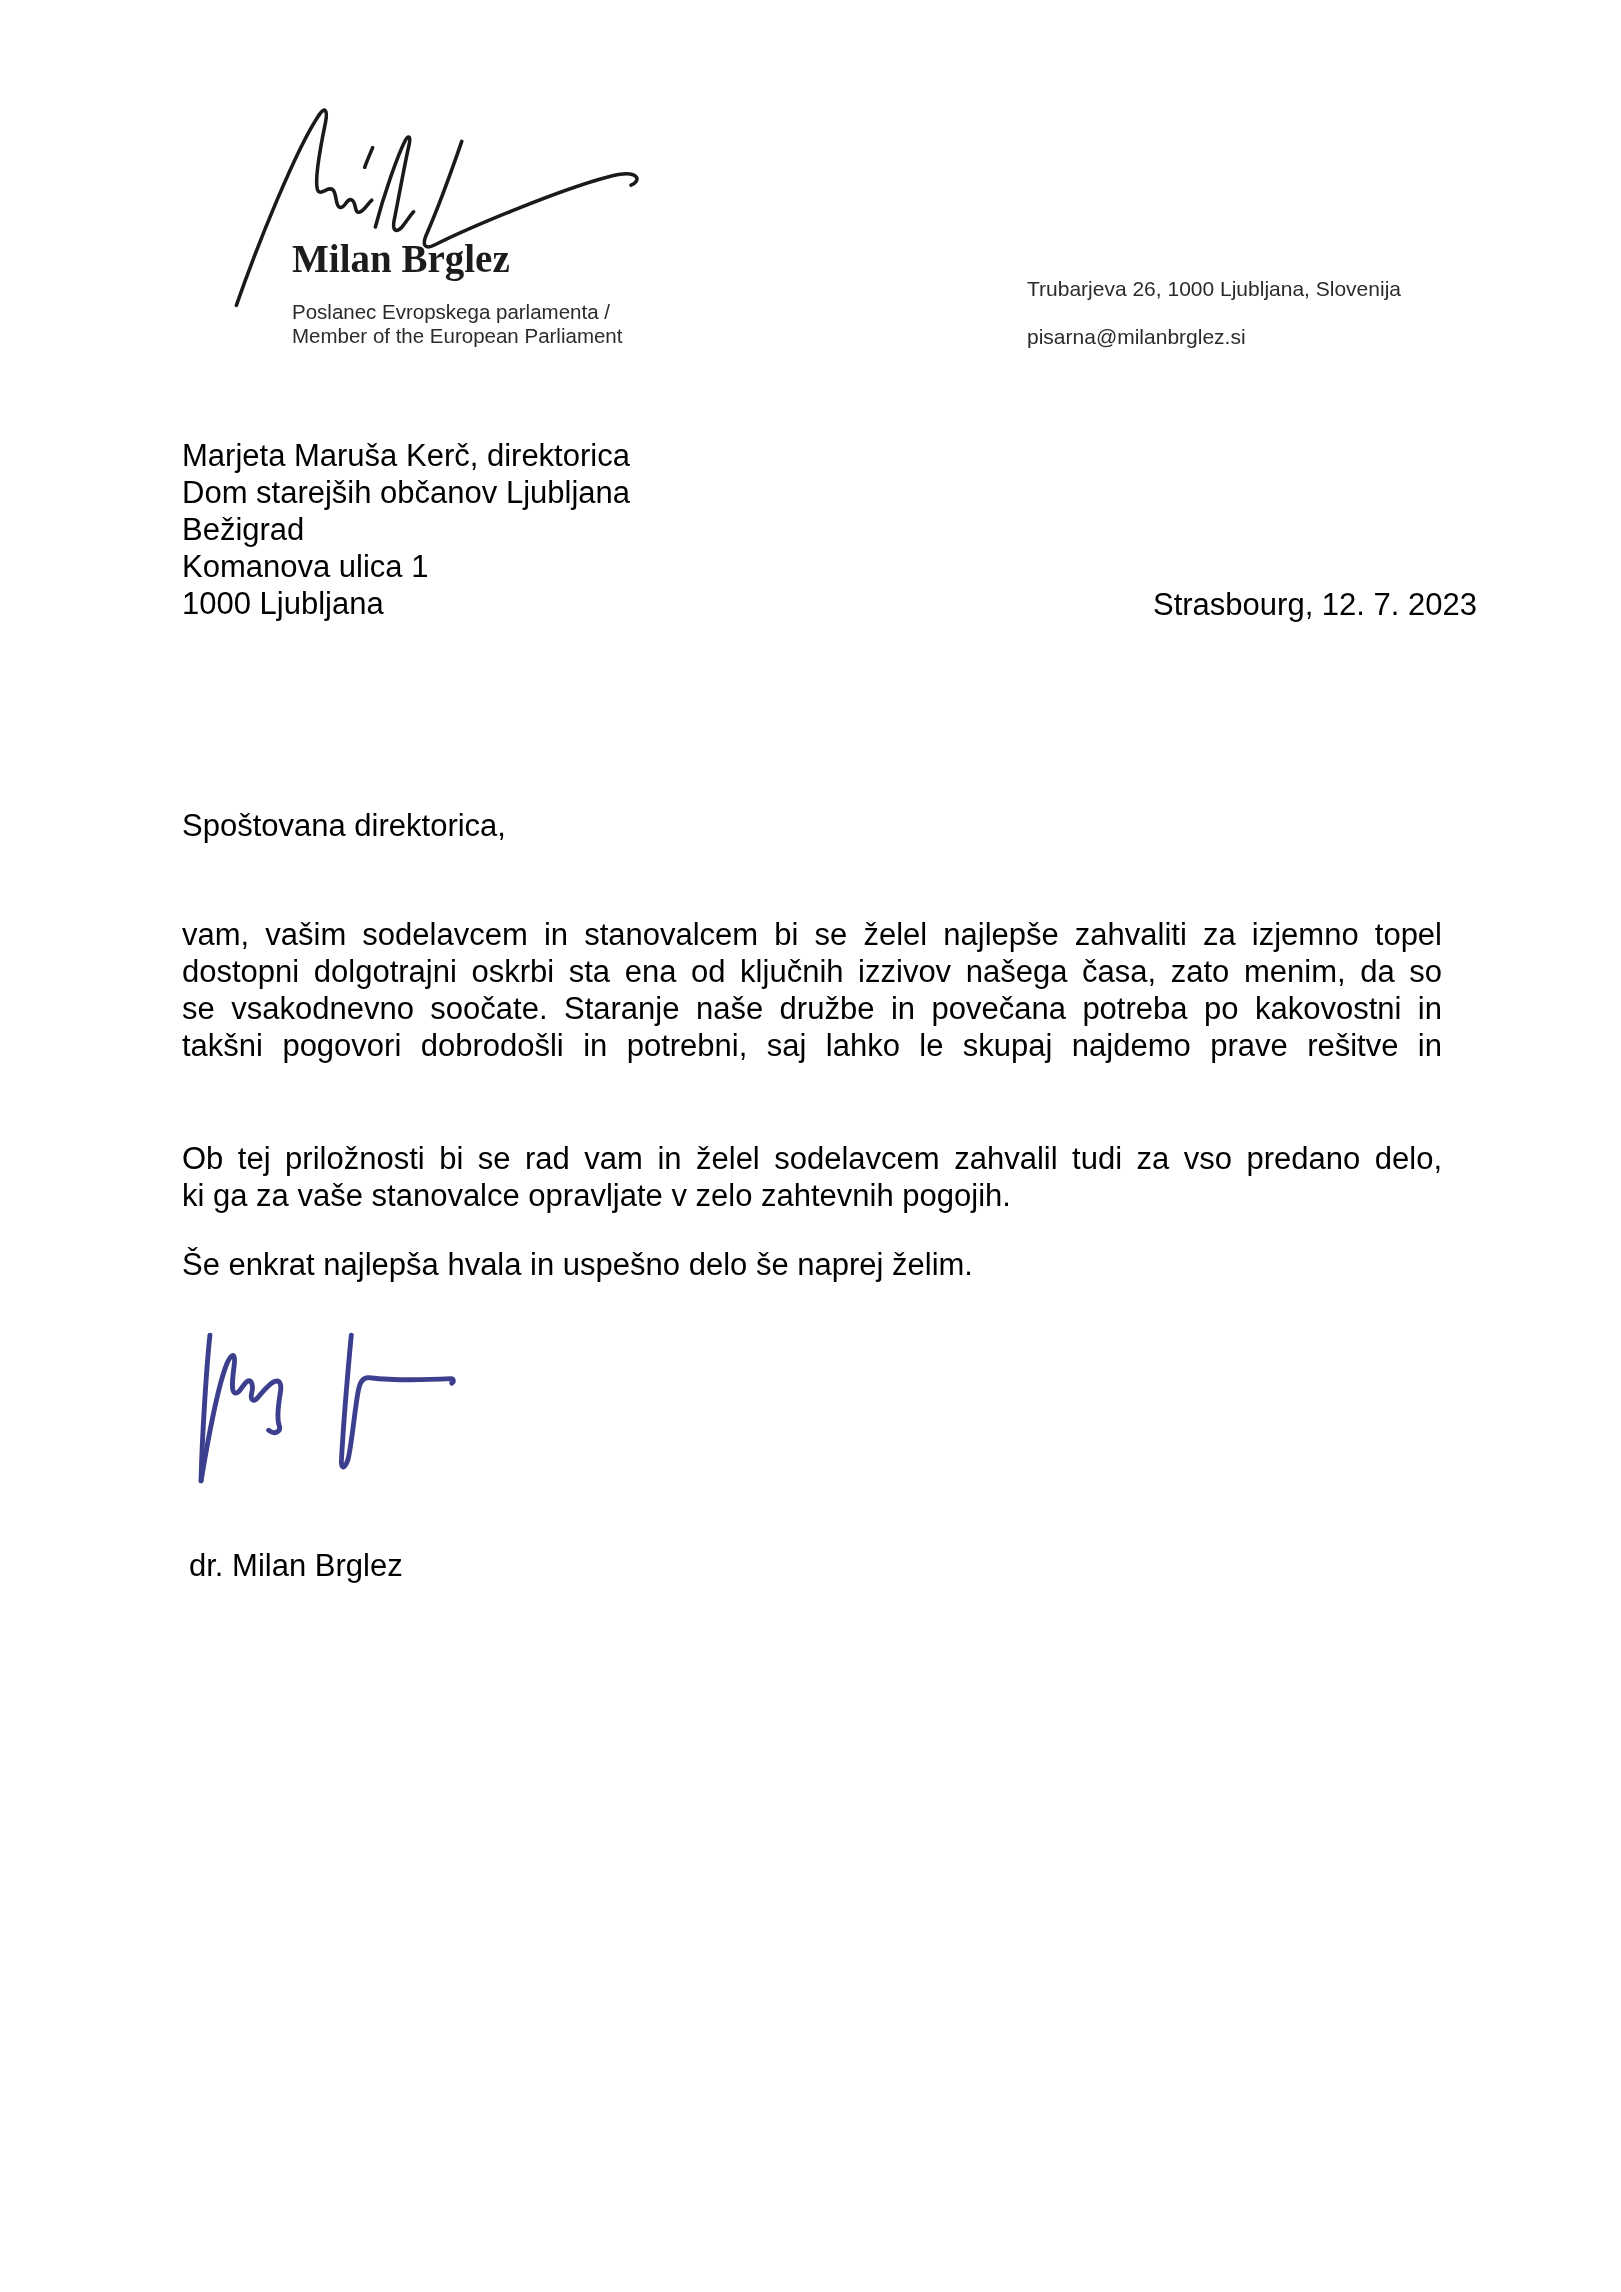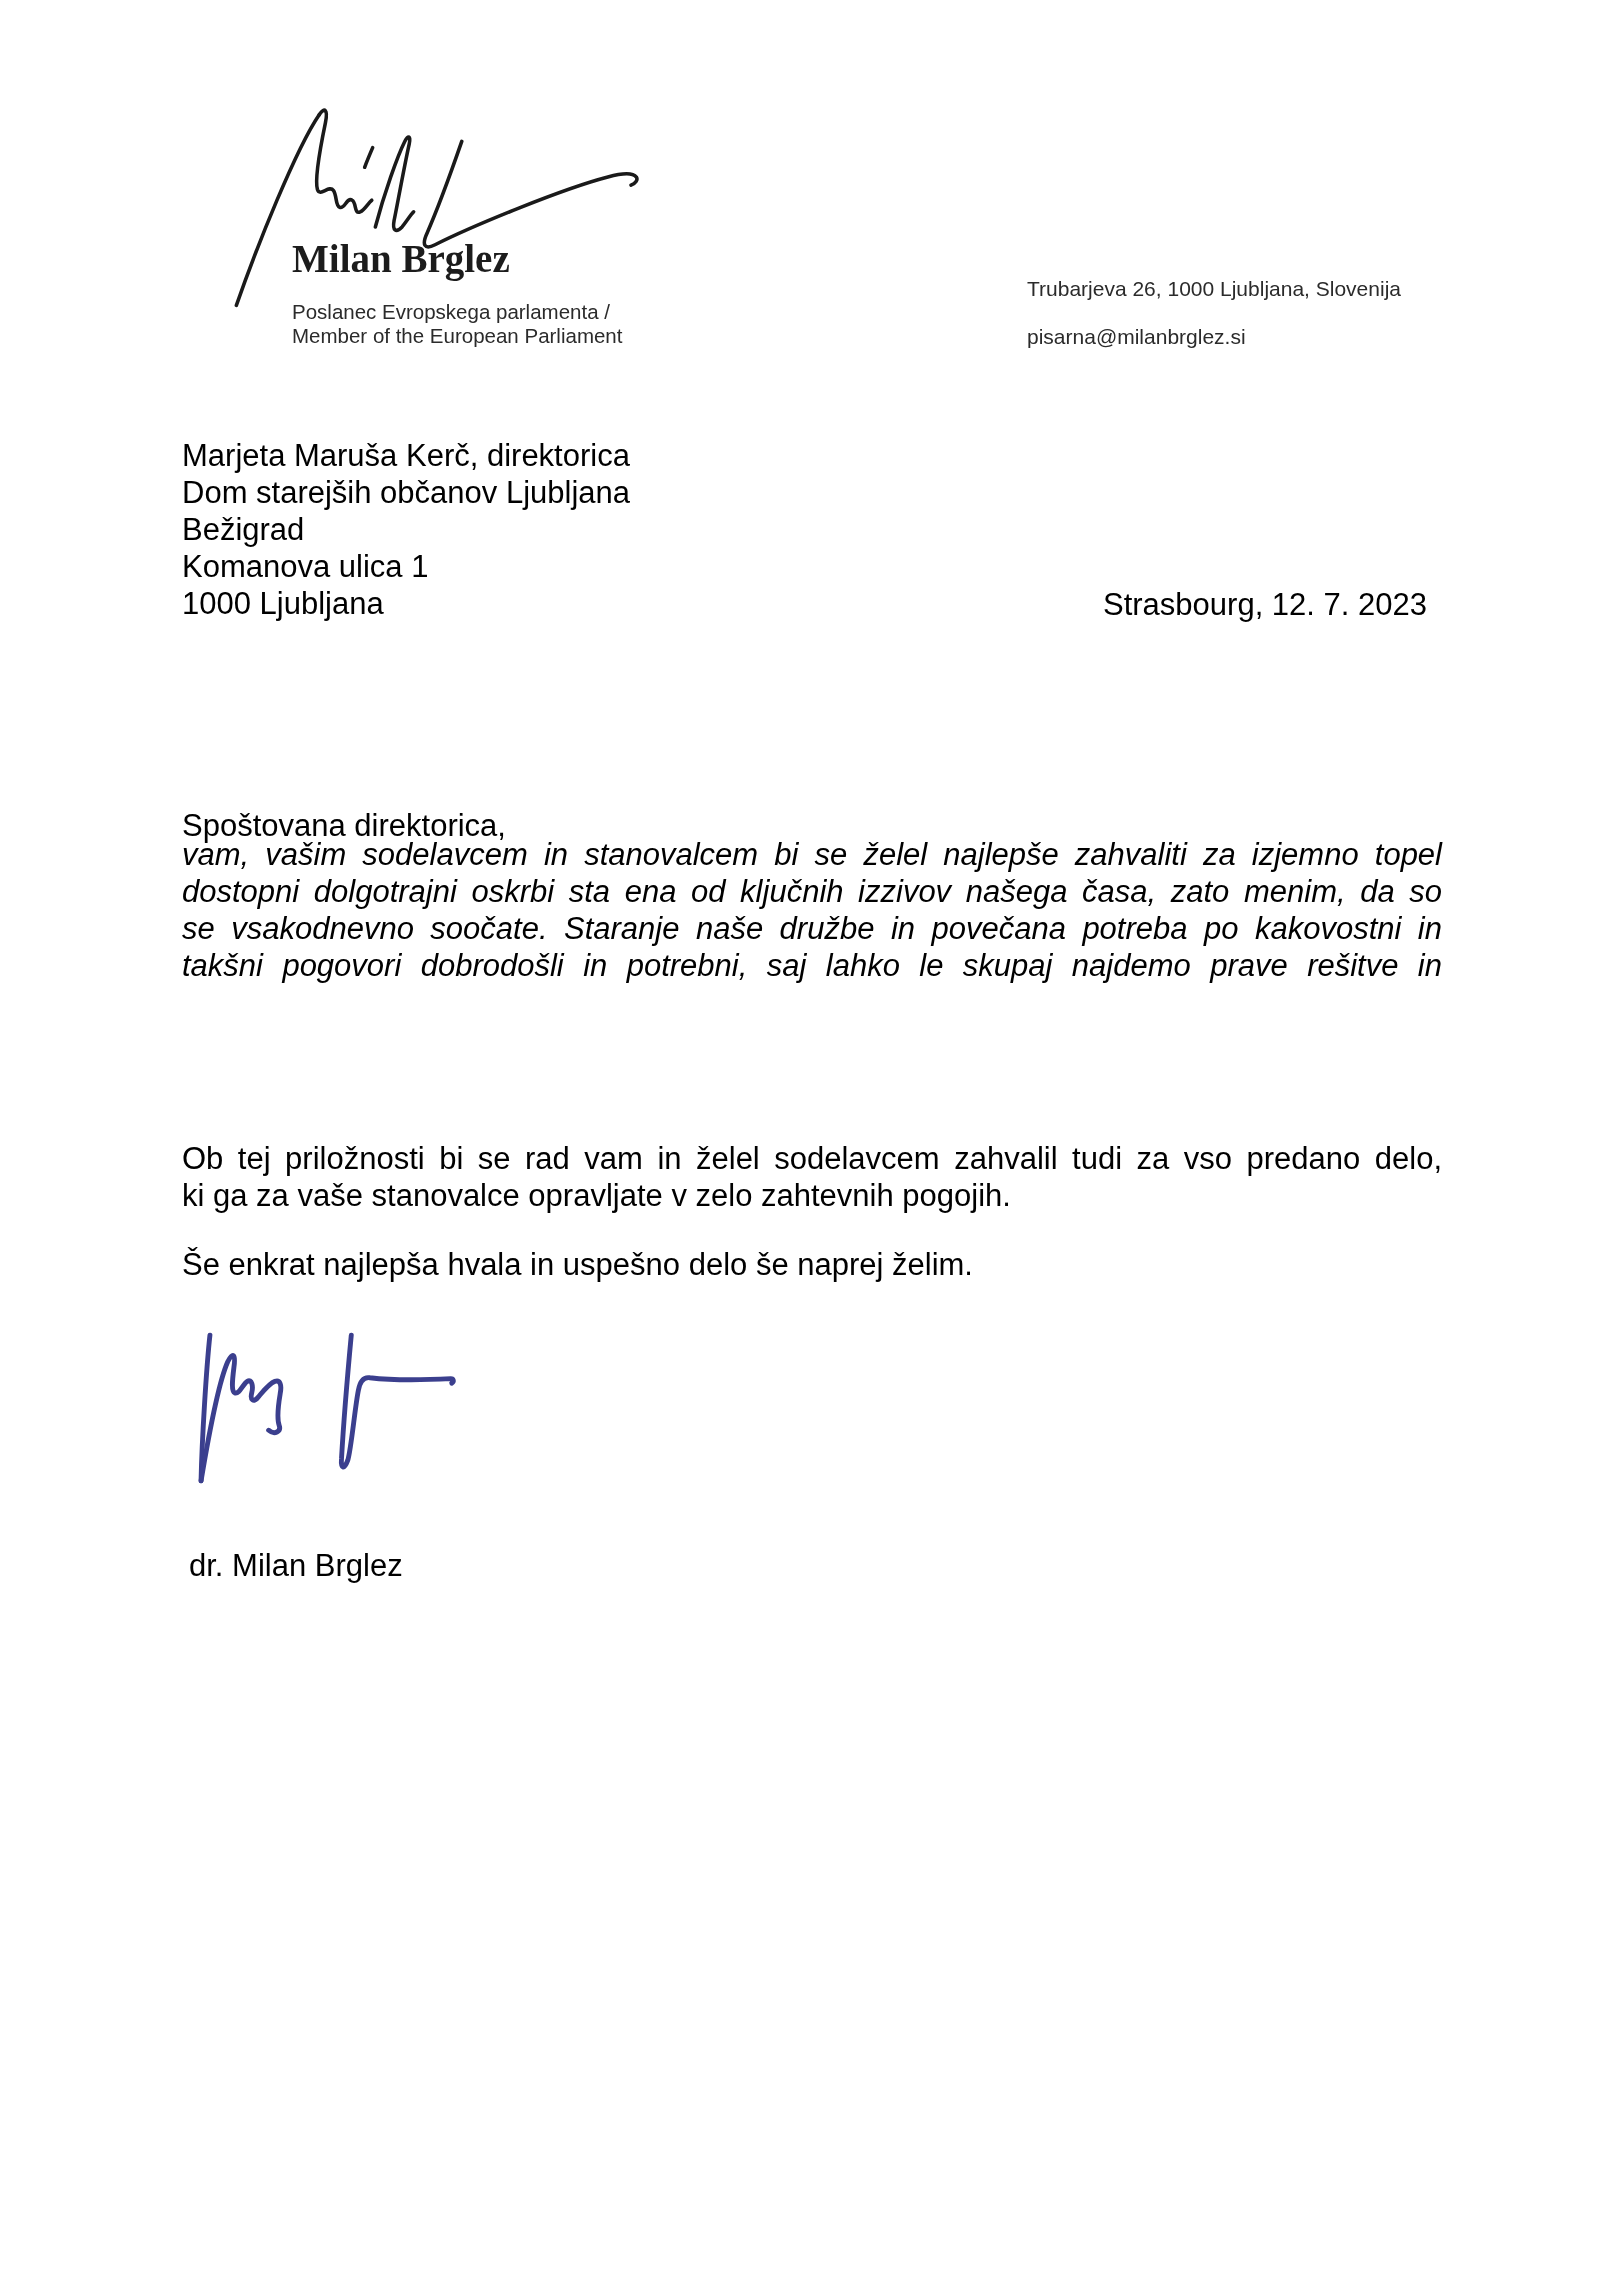--- a/index.html
+++ b/index.html
@@ -31,37 +31,37 @@
     font-size:21px;line-height:23px;
     color:#2b2b2b;
   }
   
   .recipient{
     left:182px;top:437px;
     font-size:31px;line-height:37px;
     color:#000;
   }
   .dateline{
-    left:1103px;top:586px;
+    left:1153px;top:586px;
     font-size:31px;line-height:37px;
     color:#000;
   }
   
   .salutation{
     left:182px;top:807px;
     font-size:31px;line-height:37px;
   }
   .para{
     left:182px;width:1260px;
     font-size:31px;line-height:37px;
     color:#000;
   }
   .para .line{white-space:normal;}
   .para .line.jl{text-align:justify;text-align-last:justify;}
-  .p1{top:836px;font-style:italic;}
+  .p1{top:916px;}
   .p2{top:1140px;}
   .p3{top:1246px;}
   .signoff{
     left:189px;top:1511px;
     font-size:31px;line-height:37px;margin-top:36px;
   }
   svg{display:block;}
 </style>
 </head>
 <body>

